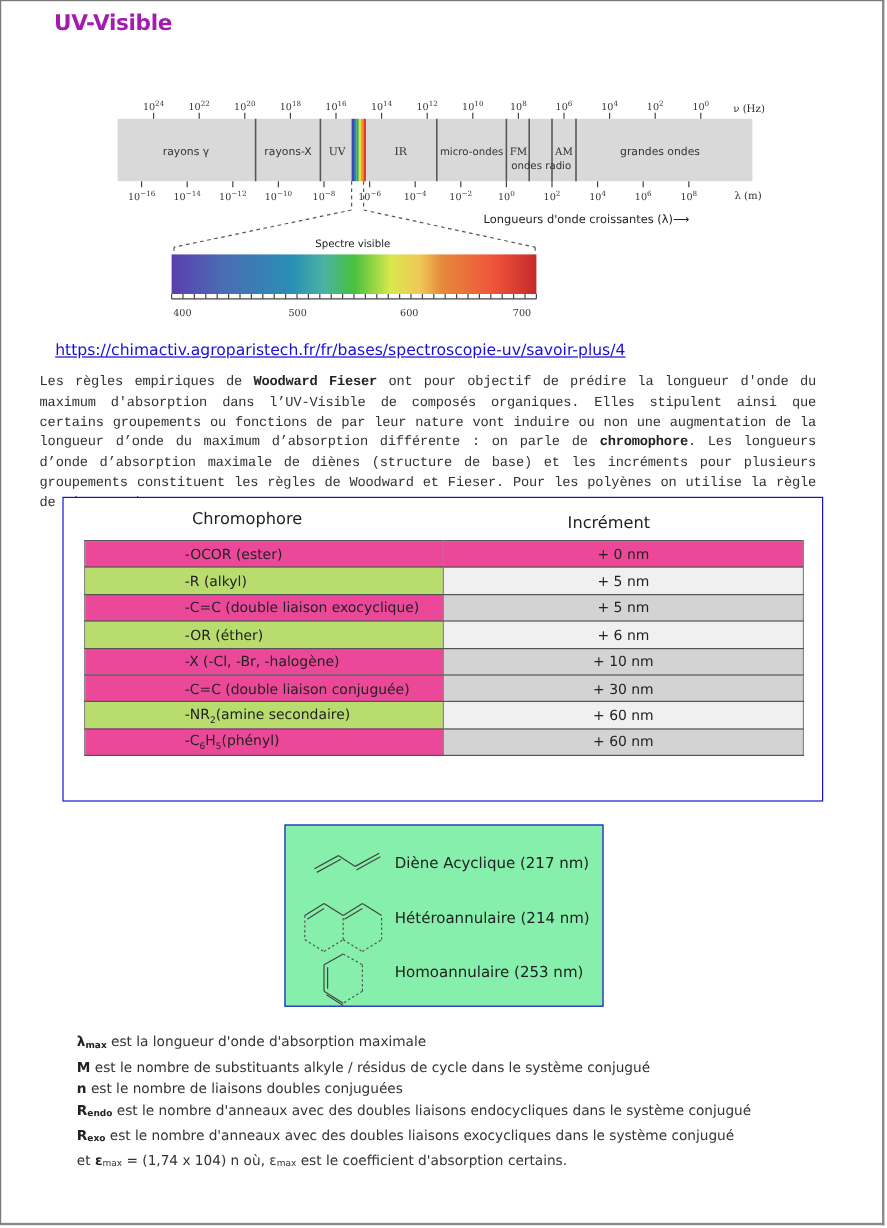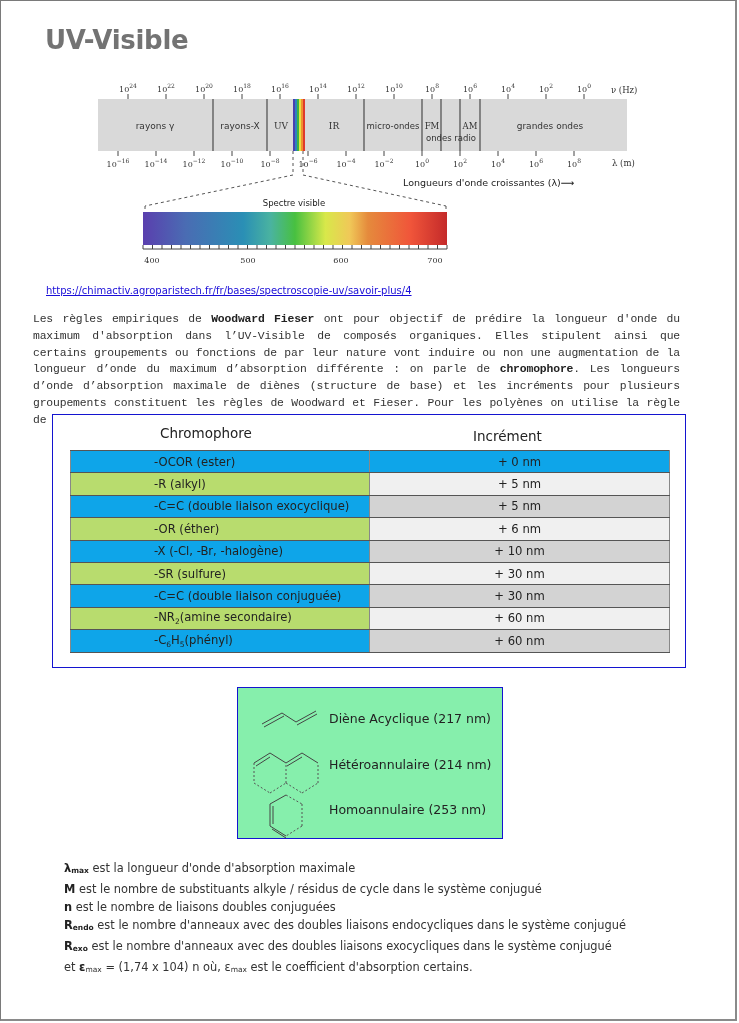--- a/index.html
+++ b/index.html
@@ -1,44 +1,44 @@
 <!DOCTYPE html>
 <html><head>
   <meta charset="utf-8">
   <style>
     html, body { margin: 0; padding: 0; background: #ffffff; }
     body { width: 739px; height: 1023px; position: relative; overflow: hidden;
            font-family: "DejaVu Sans", sans-serif; color: #222; }
     .page { position: absolute; left: 0; top: 0; width: 737px; height: 1021px;
             border: 1px solid #7a7a7a; border-right: 2px solid #8a8a8a; border-bottom: 2px solid #8a8a8a; box-sizing: border-box; background:#fff; }
-    .title { position: absolute; left: 44px; top: 24px; font-size: 26px; font-weight: bold;
-             color: #737373; font-family: "DejaVu Sans", sans-serif; letter-spacing: -0.3px; }
+    .title { position: absolute; left: 44px; top: 8px; font-size: 18px; font-weight: bold;
+             color: #a21caf; font-family: "DejaVu Sans", sans-serif; letter-spacing: -0.3px; }
 
     
     .em { position: absolute; left: 90px; top: 78px; width: 560px; height: 115px; }
     .em svg { position: absolute; left: 0; top: 0; }
     .serif { font-family: "DejaVu Serif", serif; }
 
-    .link { position: absolute; left: 45px; top: 284px; font-size: 10px; color: #1a0dd8;
+    .link { position: absolute; left: 45px; top: 284px; font-size: 13px; color: #1a0dd8;
             text-decoration: underline; font-family: "DejaVu Sans", sans-serif; }
     .para { position: absolute; left: 32px; top: 299px; width: 647px; font-size: 11.4px; line-height: 16.8px;
             text-align: justify; color: #333; font-family: Liberation Mono, monospace; letter-spacing: -0.15px; margin-top: 11px; }
     .para b { color: #222; }
 
     
     .tbox { position: absolute; left: 51px; top: 413px; width: 634px; height: 254px;
             border: 1.5px solid #1414d0; box-sizing: border-box; background: #fff; }
     .th { position: absolute; top: 10px; font-size: 13.5px; color: #222; }
     .th.c1 { left: 107px; }
     .th.c2 { left: 420px; top: 13px; }
     .tbl { position: absolute; left: 17px; top: 35px; width: 600px; border-collapse: collapse; }
     .tbl td { height: 21.4px; padding: 0; font-size: 11.6px; border-top: 1px solid #555; border-bottom: 1px solid #555; color: #222; }
     .tbl td.c1 { width: 299px; padding-left: 83px; box-sizing: border-box; border-left: 1px solid #888; border-right: 1px solid #888; }
     .tbl td.c2 { text-align: center; border-right: 1px solid #888; }
-    .blue { background: #0ea5e9; }
+    .blue { background: #ec4899; }
     .green { background: #b8dc6e; }
     .light { background: #f0f0f0; }
     .grey { background: #d3d3d3; }
     sub { font-size: 7.5px; }
 
     
     .sbox { position: absolute; left: 236px; top: 686px; width: 266px; height: 152px;
             border: 1.5px solid #1414d0; box-sizing: border-box; background:#86efac; }
     .slabel { position: absolute; left: 91px; font-size: 12.5px; color: #222; }
 
@@ -245,24 +245,20 @@
         </tr>
         <tr>
           <td class="c1 green">-OR (éther)</td>
           <td class="c2 light">+ 6 nm</td>
         </tr>
         <tr>
           <td class="c1 blue">-X (-Cl, -Br, -halogène)</td>
           <td class="c2 grey">+ 10 nm</td>
         </tr>
         <tr>
-          <td class="c1 green">-SR (sulfure)</td>
-          <td class="c2 light">+ 30 nm</td>
-        </tr>
-        <tr>
           <td class="c1 blue">-C=C (double liaison conjuguée)</td>
           <td class="c2 grey">+ 30 nm</td>
         </tr>
         <tr>
           <td class="c1 green"><span>-NR</span><sub>2</sub><span>(amine secondaire)</span></td>
           <td class="c2 light">+ 60 nm</td>
         </tr>
         <tr>
           <td class="c1 blue"><span>-C</span><sub>6</sub><span>H</span><sub>5</sub><span>(phényl)</span></td>
           <td class="c2 grey">+ 60 nm</td>

